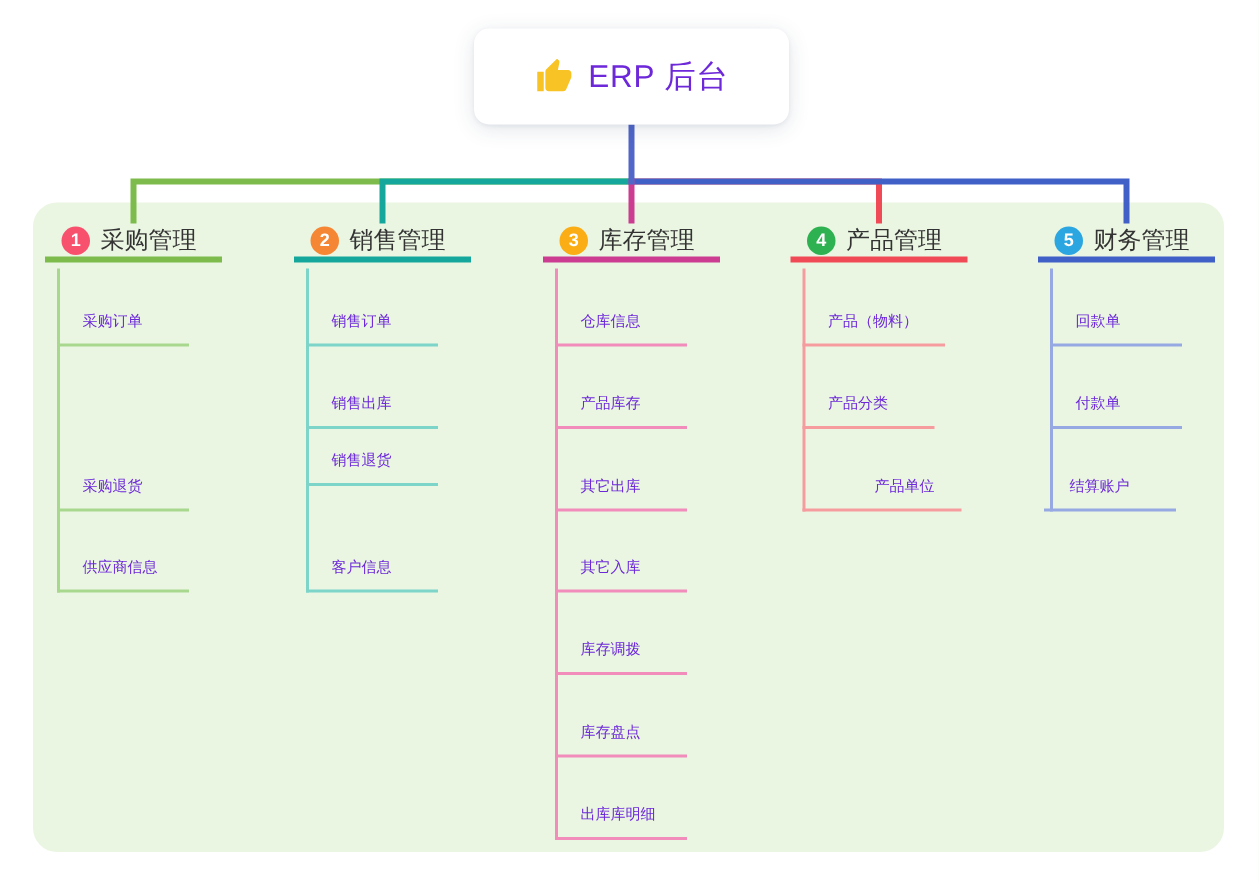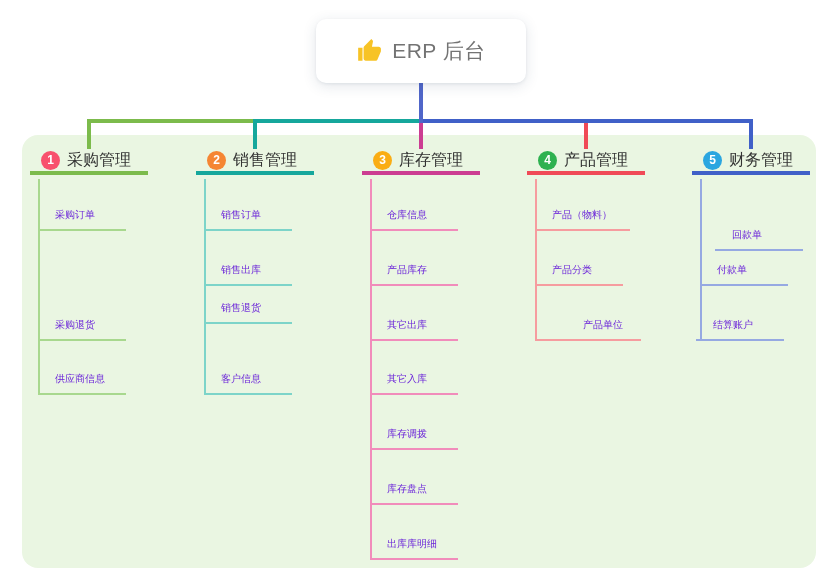--- a/index.html
+++ b/index.html
@@ -21,21 +21,21 @@
   .root-node {
     position:absolute; left:316px; top:19px;
     width:210px; height:64px;
     background:#ffffff;
     border-radius:10px;
     box-shadow:0 3px 14px rgba(40,60,90,0.13), 0 1px 3px rgba(40,60,90,0.08);
     display:flex; align-items:center; justify-content:center;
     gap:10px; z-index:3;
   }
   .root-title {
-    font-size:21px; color:#737373; font-weight:500;
+    font-size:21px; color:#6d28d9; font-weight:500;
     letter-spacing:0.5px; white-space:nowrap;
   }
   .thumb-icon { width:26px; height:26px; display:inline-flex; }
 
   .panel {
     position:absolute; left:22px; top:135px;
     width:794px; height:433px;
     background:#eaf6e2;
     border-radius:16px;
     z-index:1;
@@ -127,16 +127,16 @@
     </div>
     <div class="vline" style="left: 535px; top: 179px; height: 161.6px; background: rgb(246, 156, 159);"></div>
     <div class="branch-item" style="left: 535px; top: 203px; border-bottom-color: rgb(246, 156, 159);">产品（物料）</div>
     <div class="branch-item" style="left: 535px; top: 257.8px; border-bottom-color: rgb(246, 156, 159);">产品分类</div>
     <div class="branch-item" style="left: 535px; top: 312.6px; border-bottom-color: rgb(246, 156, 159); padding-left: 48px;">产品单位</div>
     <div class="branch-header" style="left: 692px; border-bottom-color: rgb(64, 96, 200);">
       <span class="badge" style="background: rgb(43, 166, 224);">5</span>
       <span class="branch-label">财务管理</span>
     </div>
     <div class="vline" style="left: 700px; top: 179px; height: 161.6px; background: rgb(150, 169, 226);"></div>
-    <div class="branch-item" style="left: 715px; top: 203px; border-bottom-color: rgb(150, 169, 226); margin-top: 20px;">回款单</div>
+    <div class="branch-item" style="left: 700px; top: 203px; border-bottom-color: rgb(150, 169, 226);">回款单</div>
     <div class="branch-item" style="left: 700px; top: 257.8px; border-bottom-color: rgb(150, 169, 226);">付款单</div>
     <div class="branch-item" style="left: 696px; top: 312.6px; border-bottom-color: rgb(150, 169, 226);">结算账户</div>
   </div>
 
 </body></html>

